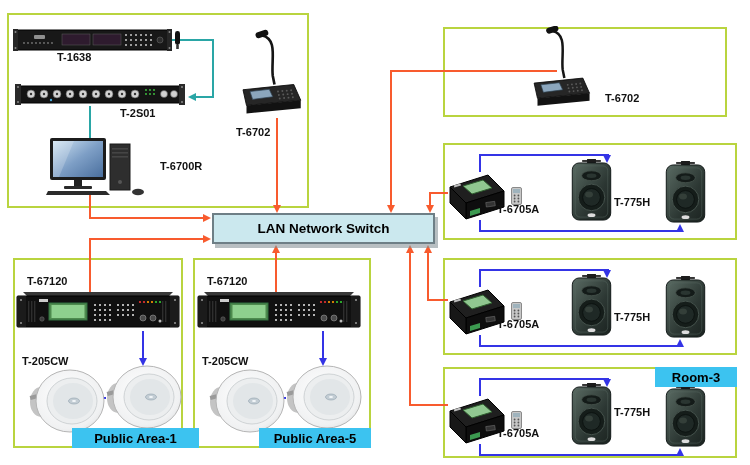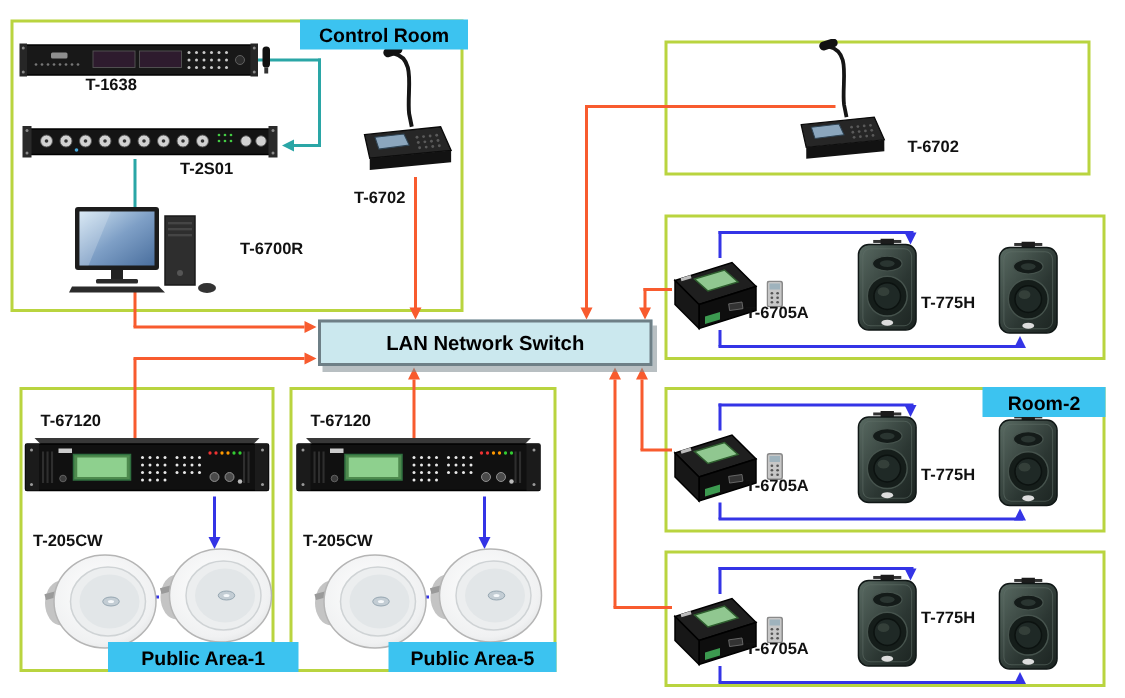--- a/index.html
+++ b/index.html
@@ -574,22 +574,21 @@
   <svg class="dev" style="left:284px;top:364px" width="78" height="66" viewBox="0 0 78 66">
     <ellipse cx="14" cy="34" rx="11" ry="15" fill="#c4c4c4"></ellipse>
     <rect x="3" y="27" width="9" height="4" fill="#9a9a9a" transform="rotate(-15 7 29)"></rect>
     <ellipse cx="43" cy="33" rx="34" ry="31" fill="url(#cwg)" stroke="#b5b5b5"></ellipse>
     <ellipse cx="45" cy="33" rx="25" ry="23" fill="#eceeef" stroke="#cfd3d5"></ellipse>
     <ellipse cx="46" cy="33" rx="20" ry="18" fill="#e2e6e8"></ellipse>
     <ellipse cx="47" cy="33" rx="5.5" ry="3" fill="#c3cdd4" stroke="#8fa0ab" stroke-width=".6"></ellipse>
     <ellipse cx="47" cy="33" rx="2" ry="1" fill="#f5f8fa"></ellipse>
   </svg>
 
-  <div class="glabel" style="left:200px;top:13px;width:112px">Control Room</div>
-  <div class="glabel" style="left:655px;top:258px;width:82px">Room-2</div>
+  <div class="glabel" style="left:655px;top:367px;width:82px">Room-3</div>
   <div class="glabel" style="left:72px;top:428px;width:127px">Public Area-1</div>
   <div class="glabel" style="left:259px;top:428px;width:112px">Public Area-5</div>
 
   <div class="dlabel" style="left:57px;top:51px">T-1638</div>
   <div class="dlabel" style="left:120px;top:107px">T-2S01</div>
   <div class="dlabel" style="left:160px;top:160px">T-6700R</div>
   <div class="dlabel" style="left:236px;top:126px">T-6702</div>
   <div class="dlabel" style="left:605px;top:92px">T-6702</div>
 
   <div class="dlabel" style="left:497px;top:203px">T-6705A</div>

